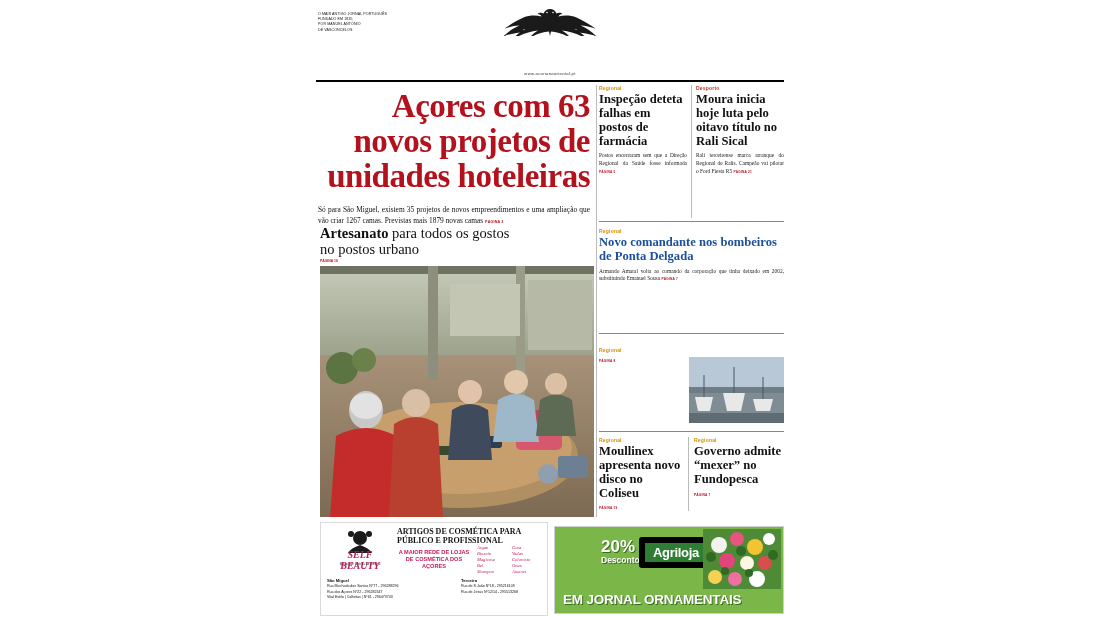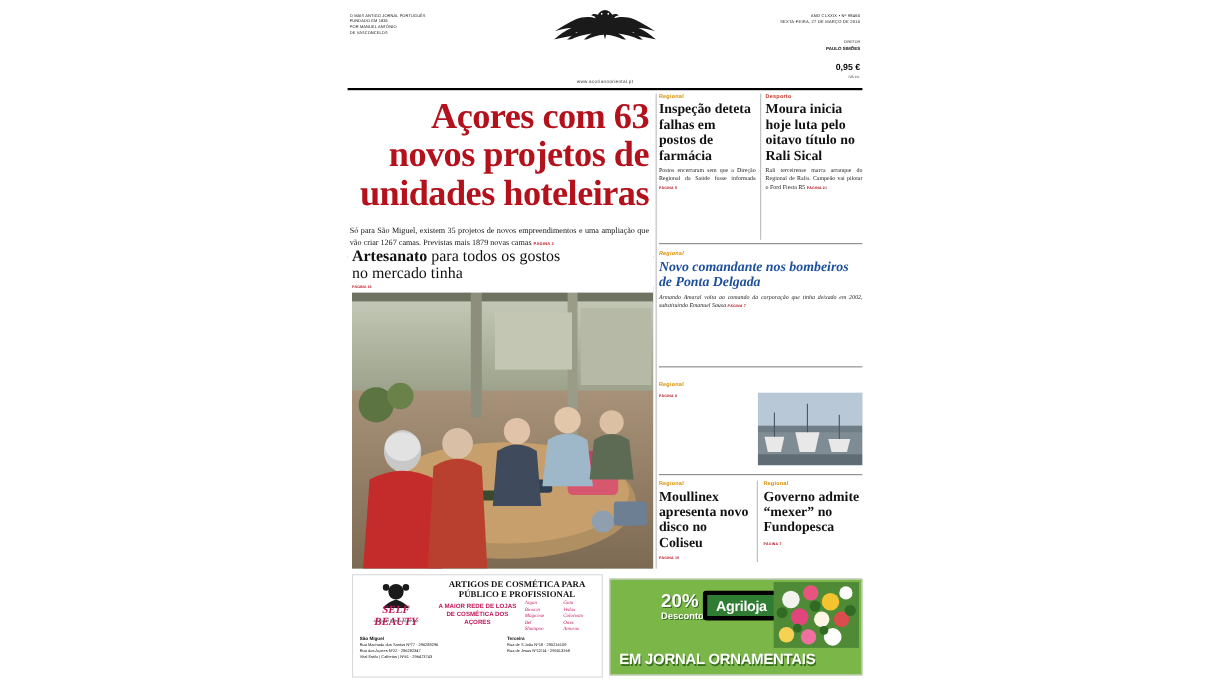--- a/index.html
+++ b/index.html
@@ -218,21 +218,21 @@
     text-align: justify;
   }
   .deck .pagref { font-size: 3.2px; }
 
   .r-top { position: absolute; left: 0; top: 0; width: 185px; }
   .r-top .cellA { position: absolute; left: 0; top: 0; width: 88px; }
   .r-top .cellB { position: absolute; left: 97px; top: 0; width: 88px; }
   .r-top .vsep { position: absolute; left: 92px; top: 0; width: 1px; height: 133px; background: #bbb; }
   .r-top .hsep { position: absolute; left: 0; top: 136px; width: 185px; height: 1px; background: #888; }
 
-  .r-mid { position: absolute; left: 0; top: 143px; width: 185px; font-style: italic; }
+  .r-mid { position: absolute; left: 0; top: 143px; width: 185px; }
   .r-mid .hsep { position: absolute; left: 0; top: 105px; width: 185px; height: 1px; background: #888; }
 
   .r-three { position: absolute; left: 0; top: 262px; width: 185px; }
   .r-three .txt { position: absolute; left: 0; top: 0; width: 84px; }
   .r-three .pic {
     position: absolute; left: 90px; top: 10px; width: 95px; height: 66px;
     background: linear-gradient(#b9c7d4, #8fa1b2);
     overflow: hidden;
   }
   .r-three .hsep { position: absolute; left: 0; top: 84px; width: 185px; height: 1px; background: #888; }
@@ -264,21 +264,20 @@
   }
   .ad-tag {
     position: absolute;
     right: 2px; top: -4px;
     font-family: "Liberation Sans", sans-serif;
     font-size: 3px;
     color: #777;
   }
   .ad-l-title {
     position: absolute; left: 76px; top: 4px; width: 146px;
-    text-align: center;
     font-family: "Liberation Serif", serif;
     font-weight: 700;
     font-size: 8px;
     line-height: 1.15;
     color: #111;
   }
   .ad-l-logo {
     position: absolute; left: 6px; top: 6px; width: 66px; height: 44px;
   }
   .ad-l-logo .txt1 {
@@ -348,21 +347,21 @@
   }
   .ad-r-brand {
     position: absolute; left: 84px; top: 10px;
     background: #2e7d32;
     color: #fff;
     font-family: "Liberation Sans", sans-serif;
     font-weight: 700;
     font-size: 13px;
     padding: 2px 8px;
     border-radius: 3px;
-    border: 4px solid #000000;
+    border: 6px solid #000000;
     letter-spacing: -0.3px;
   }
   .ad-r-plants {
     position: absolute; left: 8px; bottom: 6px;
     font-family: "Liberation Sans", sans-serif;
     font-weight: 700;
     font-size: 13.5px;
     color: #ffffff;
     text-shadow: 1px 1px 0 #3b6b22;
     letter-spacing: -0.2px;
@@ -391,28 +390,20 @@
       <svg class="eagle" viewBox="0 0 300 60">
         <g fill="#1a1a1a">
           <path d="M150 6 c-6 0 -11 4 -13 9 c-4 -2 -9 -2 -12 1 c4 0 7 2 8 5 c-10 -3 -24 -3 -36 2 c-14 6 -26 14 -38 22 c10 -3 20 -6 30 -6 c-12 5 -22 12 -31 21 c14 -7 28 -12 43 -14 c-10 5 -19 12 -26 21 c16 -10 33 -16 51 -18 c-7 4 -13 9 -18 16 c12 -8 26 -13 40 -14 l2 9 l2 -9 c14 1 28 6 40 14 c-5 -7 -11 -12 -18 -16 c18 2 35 8 51 18 c-7 -9 -16 -16 -26 -21 c15 2 29 7 43 14 c-9 -9 -19 -16 -31 -21 c10 0 20 3 30 6 c-12 -8 -24 -16 -38 -22 c-12 -5 -26 -5 -36 -2 c1 -3 4 -5 8 -5 c-3 -3 -8 -3 -12 -1 c-2 -5 -7 -9 -13 -9 z"></path>
           <ellipse cx="144" cy="13" rx="1.6" ry="1.6" fill="#fff"></ellipse>
           <ellipse cx="156" cy="13" rx="1.6" ry="1.6" fill="#fff"></ellipse>
           <path d="M96 44 q-22 6 -40 16 q24 -6 42 -8 z"></path>
           <path d="M204 44 q22 6 40 16 q-24 -6 -42 -8 z"></path>
         </g>
       </svg>
 
-      <div class="mast-right">
-        <div class="issue">ANO CLXXIX • Nº 98465</div>
-        <div class="issue">SEXTA-FEIRA, 27 DE MARÇO DE 2015</div>
-        <div class="dir">DIRETOR</div>
-        <div class="dirname">PAULO SIMÕES</div>
-        <div class="price">0,95 €</div>
-        <div class="vat">IVA inc.</div>
-      </div>
 
       <div class="title-url">www.acorianooriental.pt</div>
     </div>
 
     <div class="body-grid">
 
       <div class="vrule"></div>
 
       <div class="col-left">
 
@@ -423,21 +414,21 @@
           <span class="pagref">PÁGINA 3</span>
         </div>
 
         <div class="rule-full"></div>
 
         <div class="photo-block">
 
           <div class="photo-head">
             <b>Artesanato</b>
             <span>para todos os gostos</span><br>
-            <span>no mercado tinha</span>
+            <span>no postos urbano</span>
             <span class="ref">PÁGINA 16</span>
           </div>
 
           <div class="photo-img">
             <svg width="274" height="257" viewBox="0 0 274 257" preserveAspectRatio="none">
               <defs>
                 <linearGradient id="sky" x1="0" y1="0" x2="0" y2="1">
                   <stop offset="0" stop-color="#c9cdbc"></stop>
                     <stop offset="1" stop-color="#9aa089"></stop>
                 </linearGradient>

